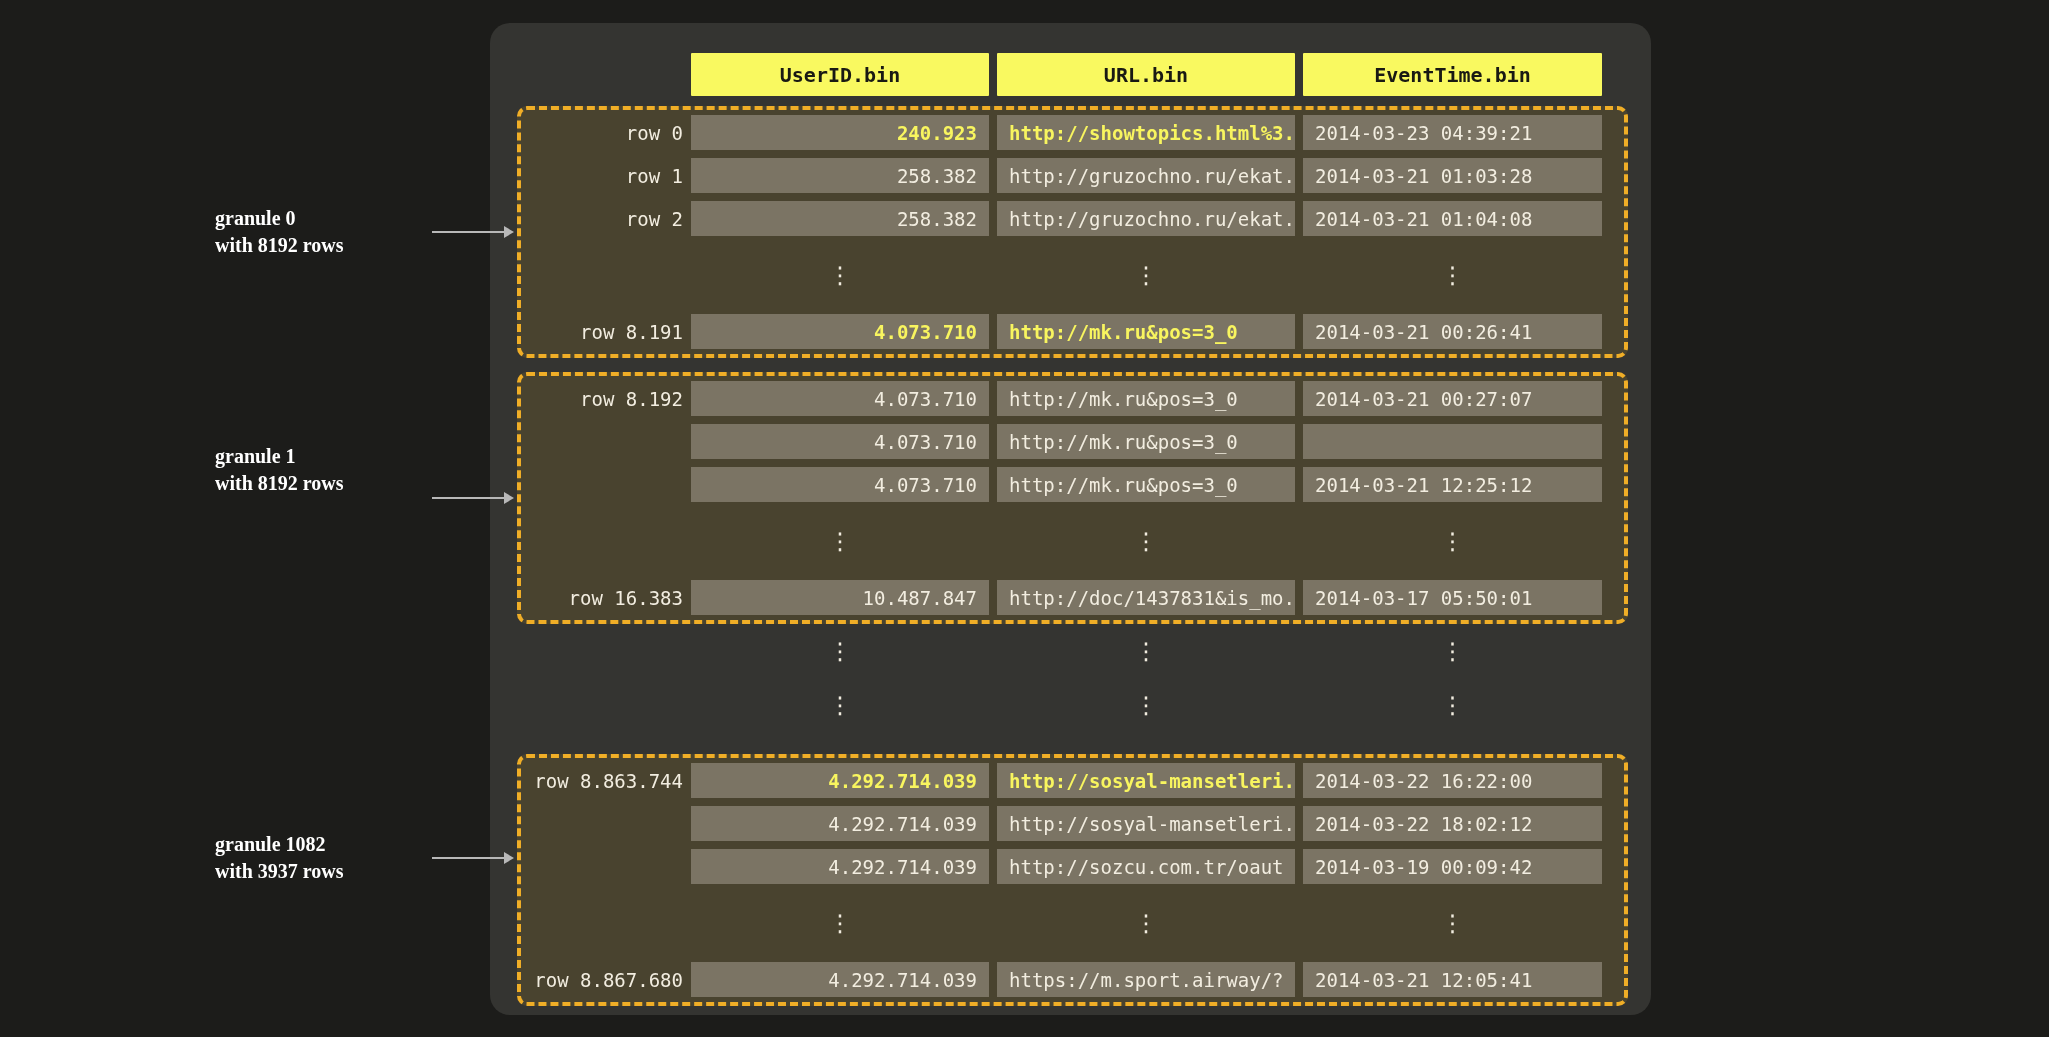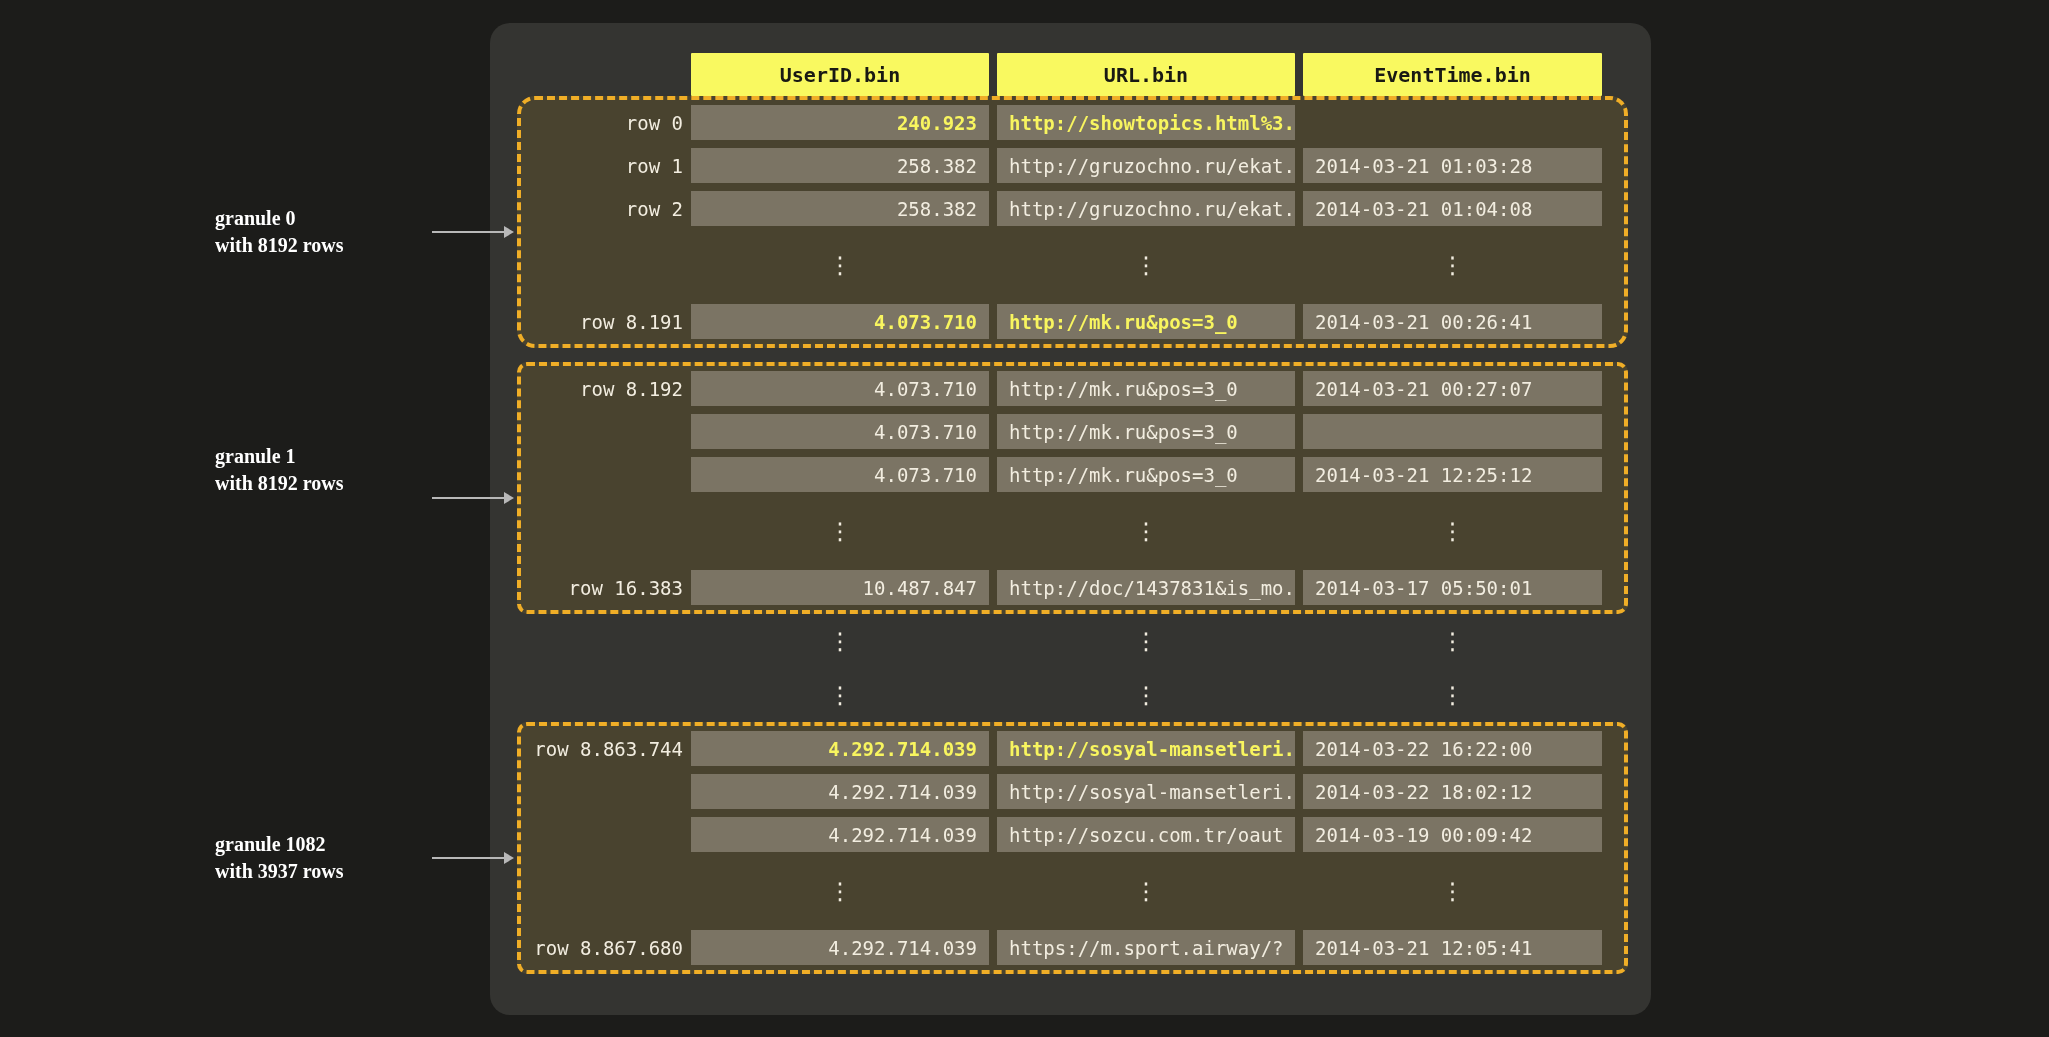--- a/index.html
+++ b/index.html
@@ -38,22 +38,23 @@
     align-items: center;
     justify-content: center;
   }
   .granule {
     margin-left: 27px;
     width: 1111px;
     border: 4px dashed #f0ae27;
     border-radius: 10px;
     background: #49432f;
     padding: 5px 22px 5px 0;
-  }
-  .granule.g0 { margin-top: 0; border-radius: 18px; }
+    margin-top: 22px;
+  }
+  .granule.g0 { margin-top: 10px; }
   .granule.g1 { margin-top: 14px; }
   .g-rows { display: flex; flex-direction: column; row-gap: 8px; }
   .grow { height: 35px; }
   .grow.tall { height: 62px; }
   .rlabel {
     color: #f2ede0;
     font-size: 19px;
     display: flex;
     align-items: center;
     justify-content: flex-end;
@@ -122,20 +123,21 @@
       <div class="pill">URL.bin</div>
       <div class="pill">EventTime.bin</div>
     </div>
 
     <div class="granule g0">
       <div class="g-rows">
         <div class="grid grow">
           <div class="rlabel">row 0</div>
           <div class="cell num hl">240.923</div>
           <div class="cell hl">http://showtopics.html%3...</div>
+          <div class="cell">2014-03-23 04:39:21</div>
         </div>
         <div class="grid grow">
           <div class="rlabel">row 1</div>
           <div class="cell num">258.382</div>
           <div class="cell">http://gruzochno.ru/ekat...</div>
           <div class="cell">2014-03-21 01:03:28</div>
         </div>
         <div class="grid grow">
           <div class="rlabel">row 2</div>
           <div class="cell num">258.382</div>

